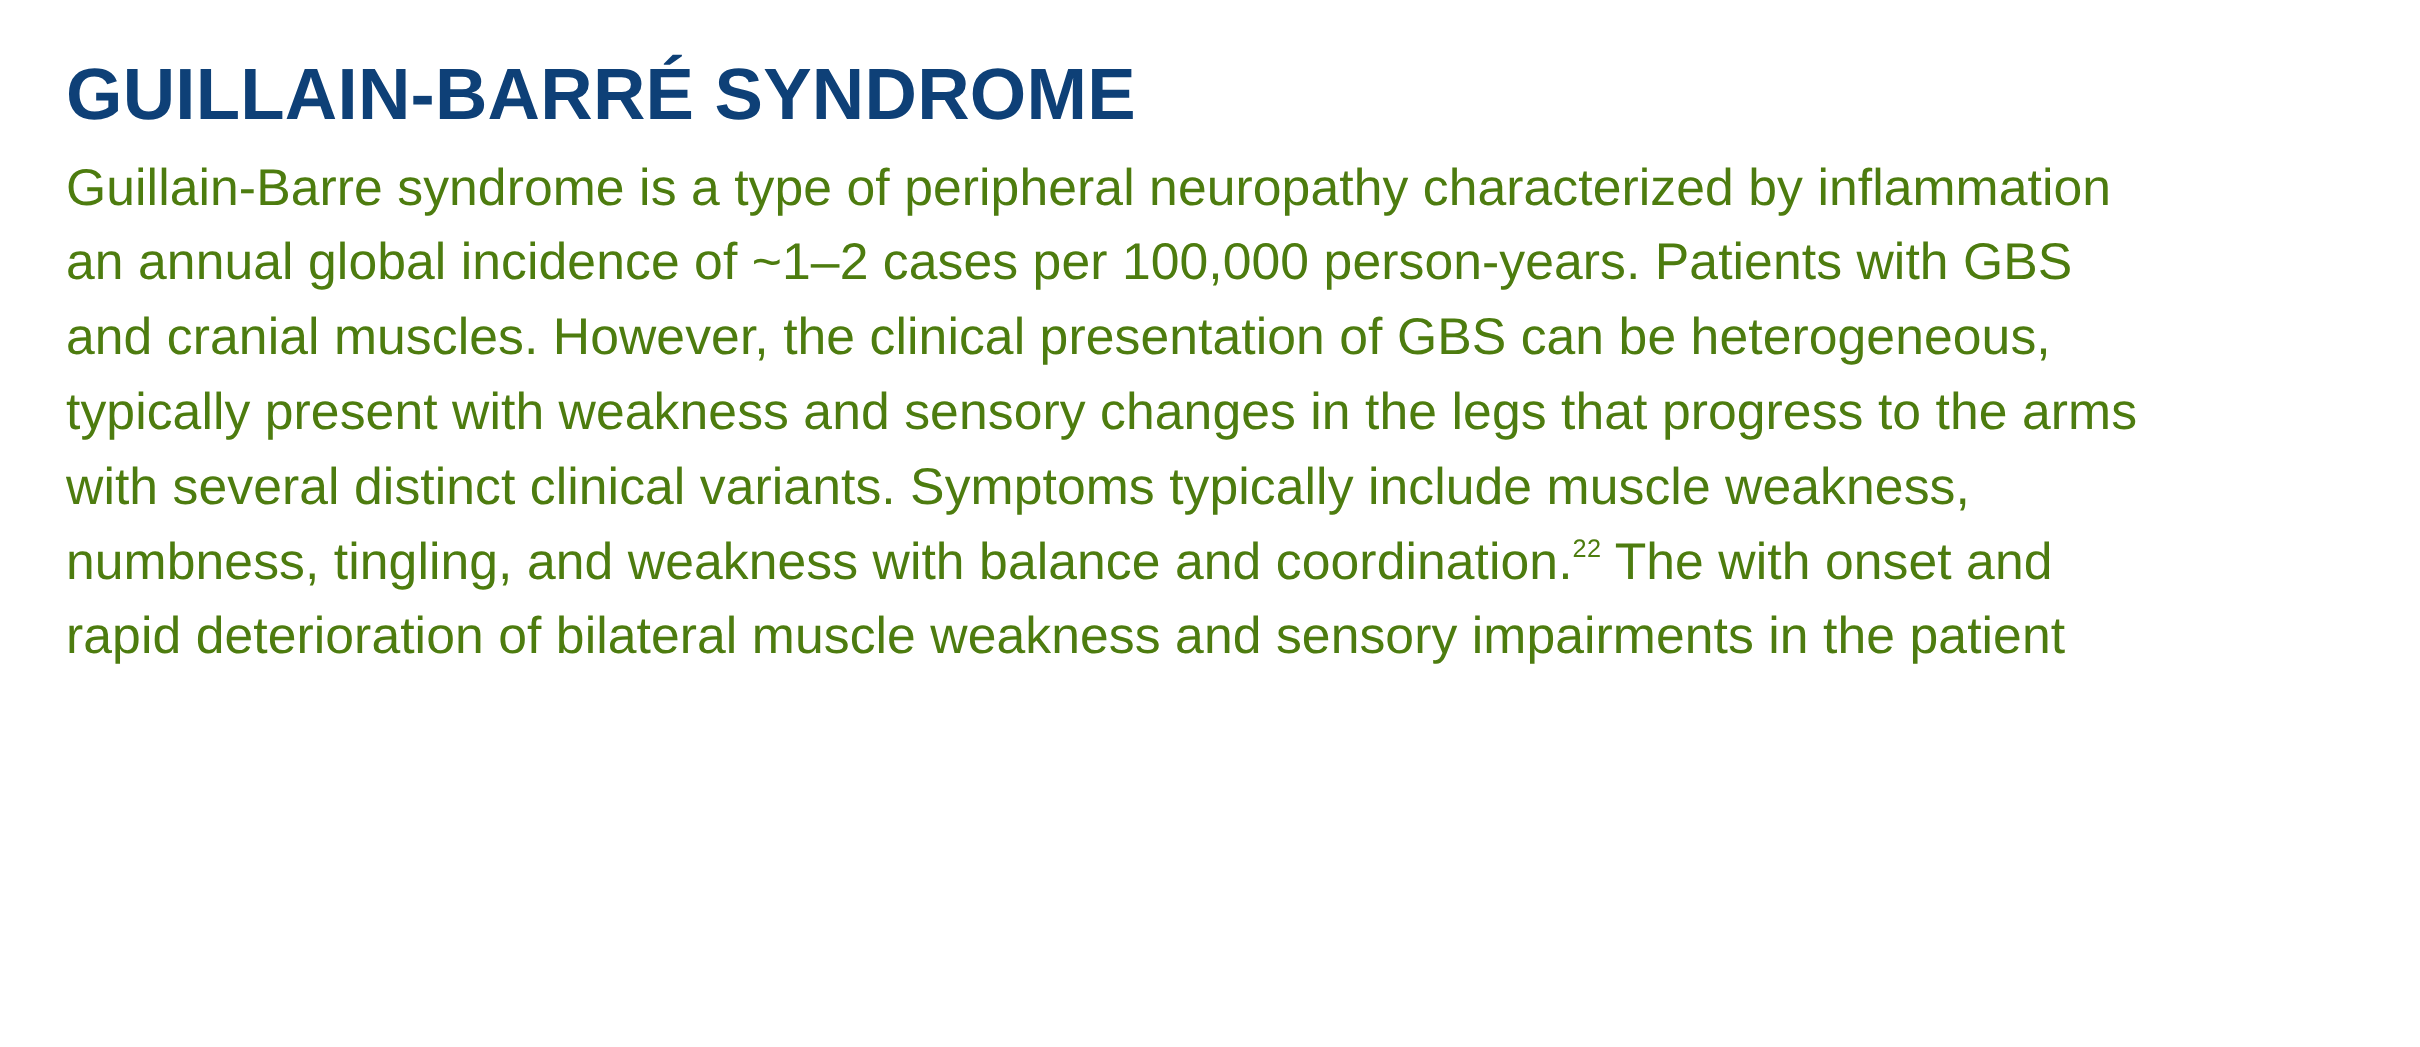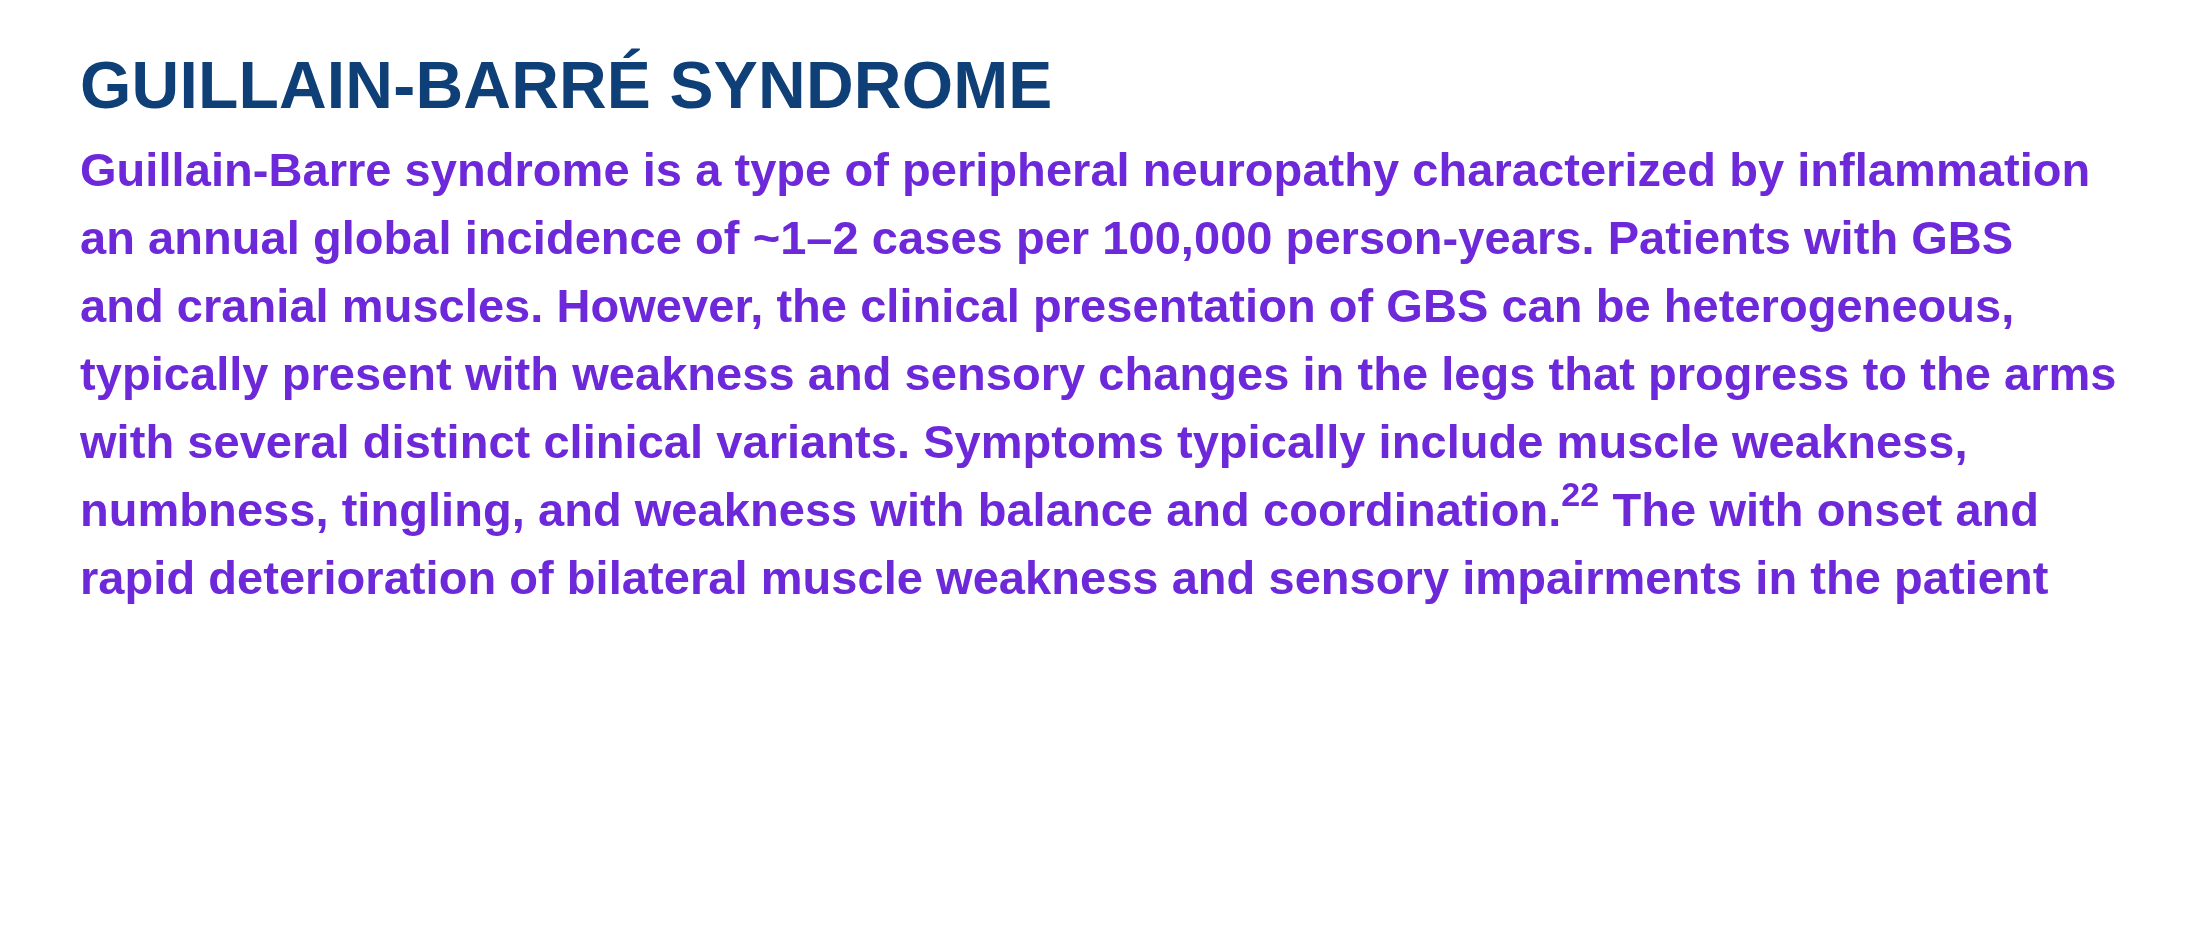--- a/index.html
+++ b/index.html
@@ -13,55 +13,55 @@
     height: 952px;
     overflow: hidden;
     font-family: "Liberation Sans", "DejaVu Sans", sans-serif;
     -webkit-font-smoothing: antialiased;
   }
 
   #article {
     box-sizing: border-box;
     width: 2200px;
     height: 952px;
-    padding: 48px 60px 0 80px;
+    padding: 48px 60px 0 60px;
     background: #ffffff;
   }
 
   #section-heading {
     margin: 0;
     padding: 0;
     font-family: "Liberation Sans", "DejaVu Sans", sans-serif;
     font-size: 66px;
     line-height: 74px;
     font-weight: 700;
     letter-spacing: 0.2px;
     color: #0e4077;
     text-transform: uppercase;
     white-space: nowrap;
   }
 
   #section-body {
     margin: 14px 0 0 0;
     padding: 0;
-    color: #6d28d9;
+    color: #4d7c0f;
     font-size: 47px;
     line-height: 68px;
-    font-weight: 700;
+    font-weight: 400;
     letter-spacing: 0.05px;
     max-width: 2090px;
   }
 
   .body-line {
     display: block;
     white-space: nowrap;
   }
 
   .footnote-ref {
-    font-size: 34px;
+    font-size: 23px;
     line-height: 0;
     vertical-align: 20px;
     letter-spacing: 0.2px;
   }
 </style>
 </head>
 <body>
 
 <article id="article">
 

